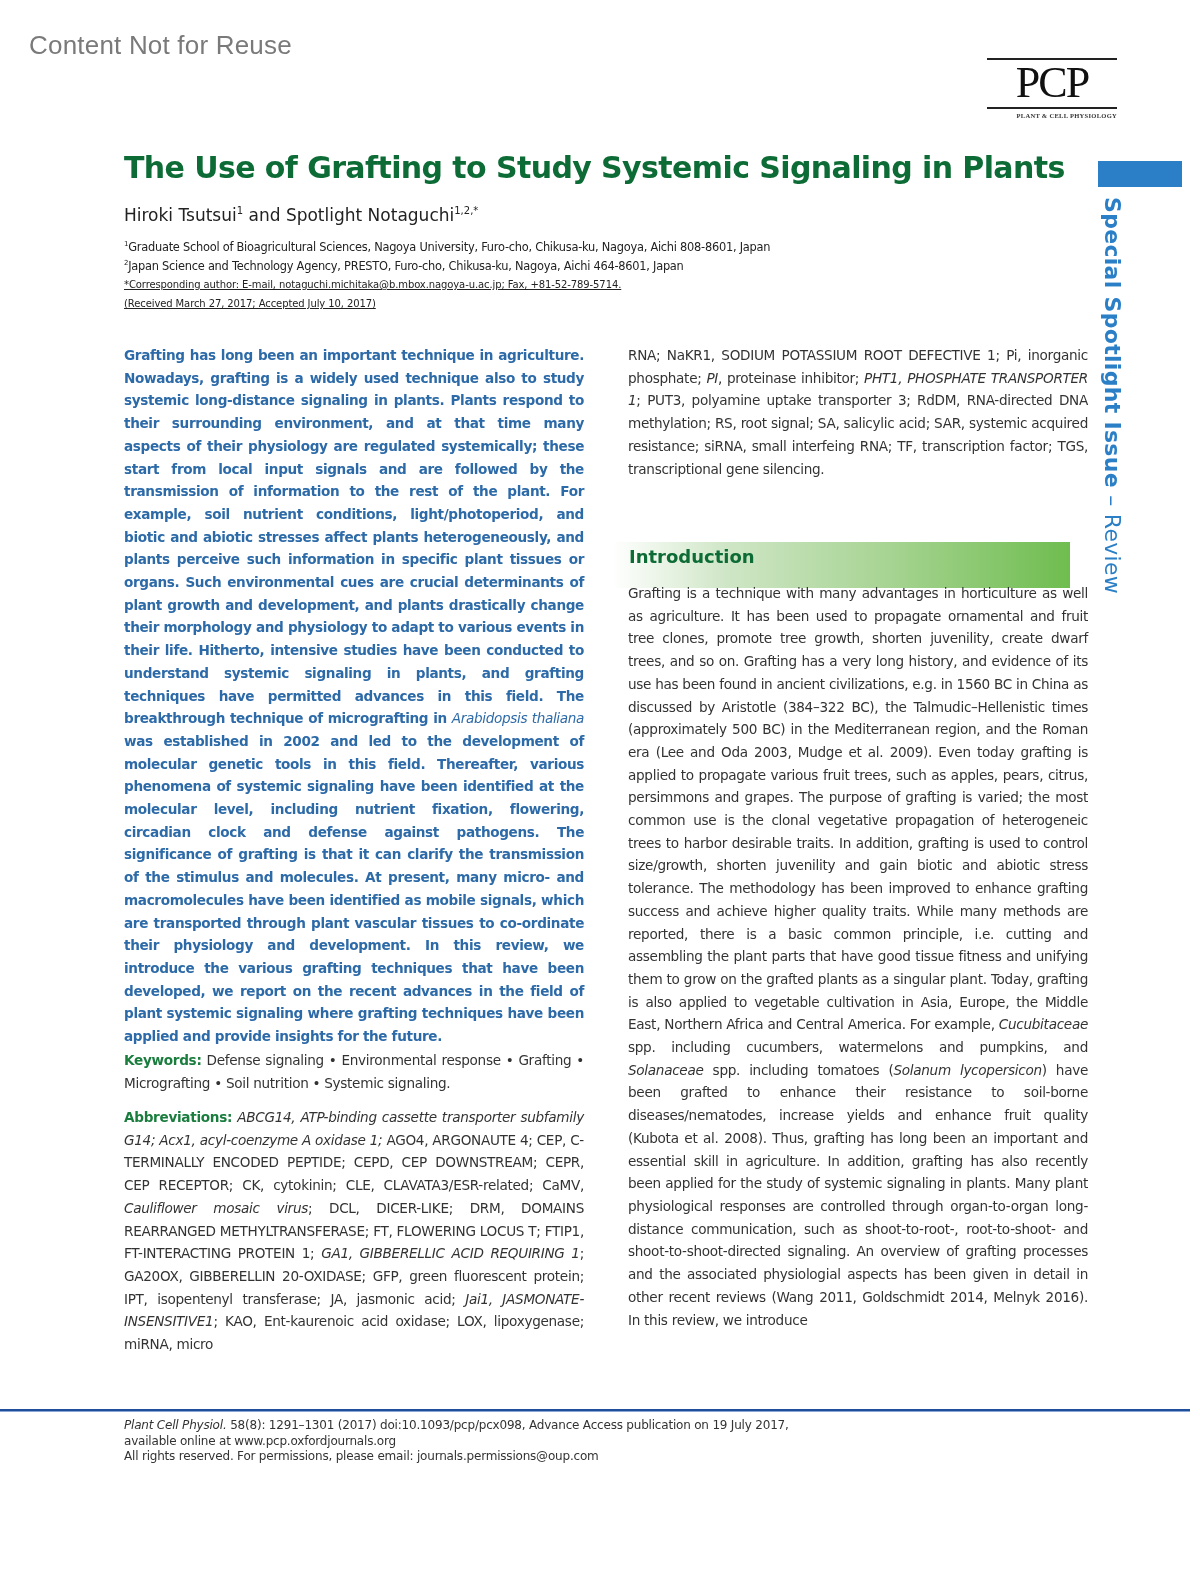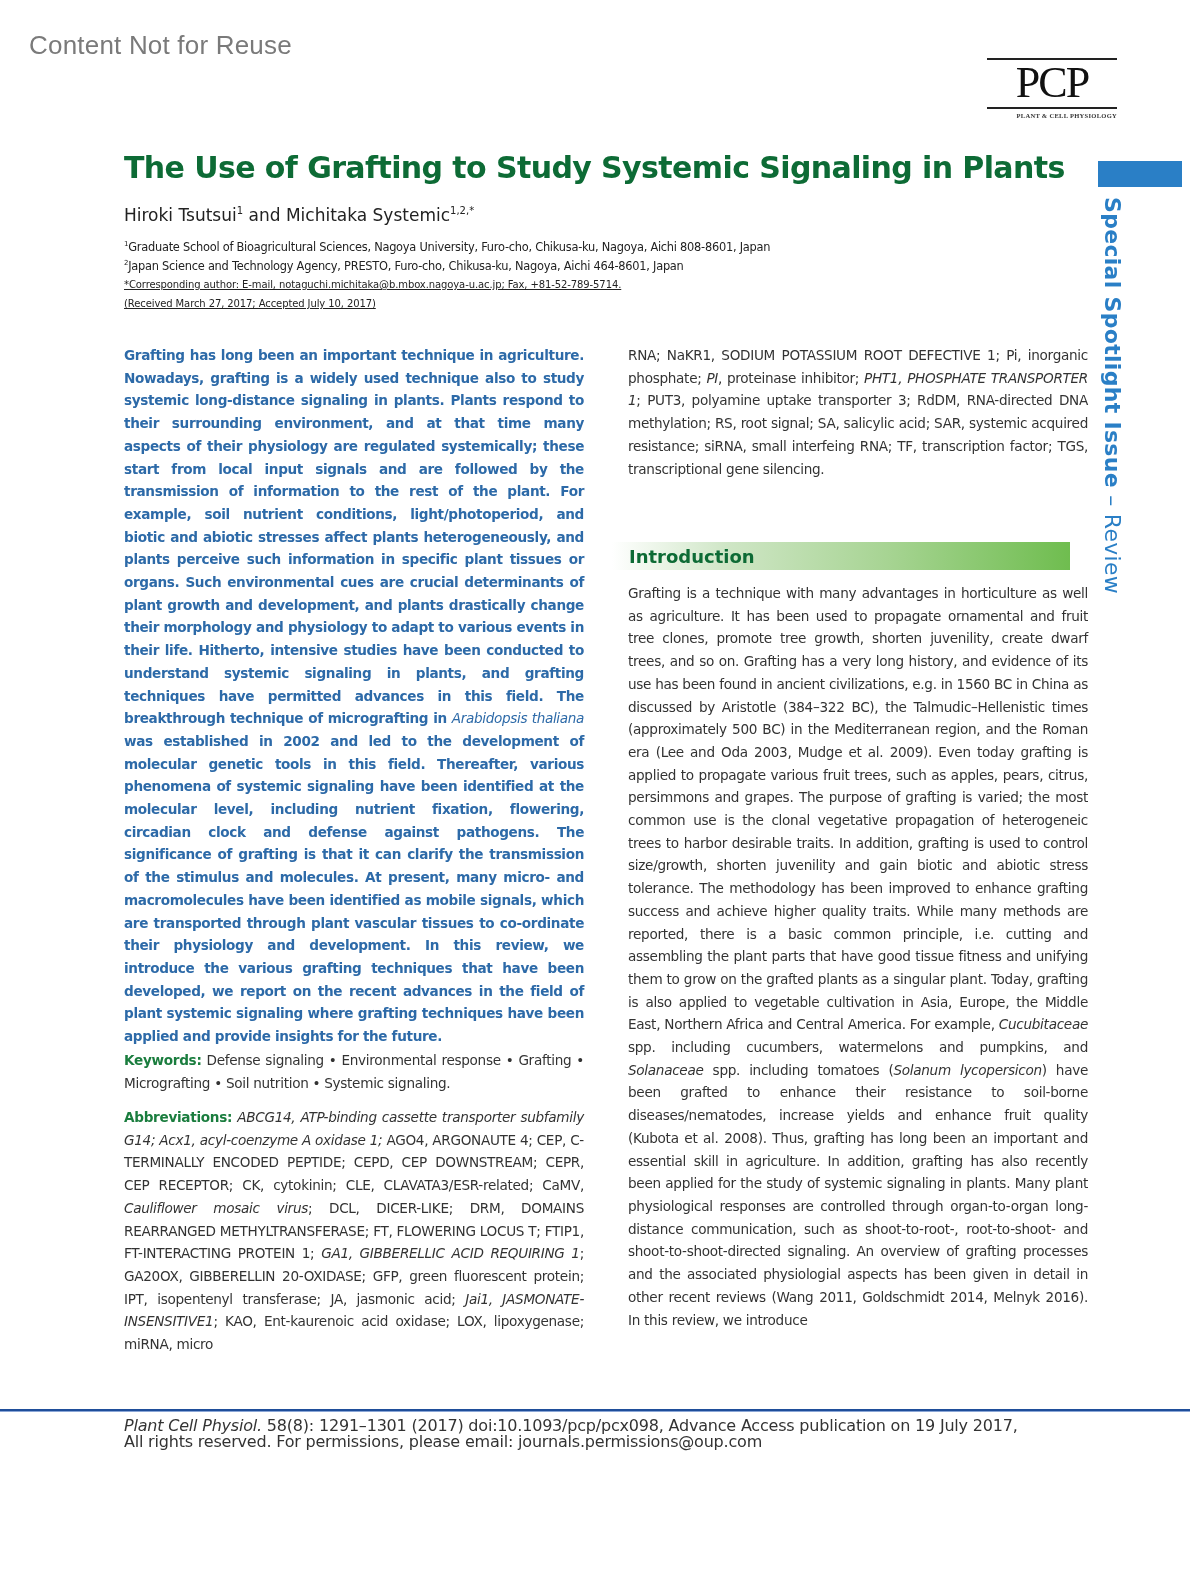--- a/index.html
+++ b/index.html
@@ -69,36 +69,36 @@
     .keywords, .abbrev, .abbrev-cont, .intro-body {
       font-family: "DejaVu Sans", sans-serif; font-size: 13.6px; line-height: 22.7px;
       color: #333; text-align: justify; letter-spacing: -0.3px;
     }
     .keywords { top: 1049px; }
     .abbrev { top: 1106px; }
     .abbrev-cont { top: 344px; }
     .label-green { color: #1a7d3e; font-weight: bold; }
 
     .intro-header {
-      position: absolute; left: 612px; top: 542px; width: 458px; height: 28px;
+      position: absolute; left: 612px; top: 542px; width: 458px; height: 46px;
       background: linear-gradient(to right, #ffffff 0%, #cfe6c6 25%, #a7d493 60%, #6fbd4f 100%);
     }
     .intro-header span {
       position: absolute; left: 17px; top: 4px;
       font-family: "DejaVu Sans", sans-serif; font-weight: bold; font-size: 18px; color: #0d6b35;
     }
     .intro-body { top: 582px; }
 
     .footer-rule {
       position: absolute; left: 0; top: 1409px; width: 1190px; height: 3px;
       background: #1f4e9a; border-bottom: 1px solid #8aa6d6;
     }
     .footer {
       position: absolute; left: 124px; top: 1418px;
-      font-family: "DejaVu Sans", sans-serif; font-size: 16px; line-height: 15.5px;
+      font-family: "DejaVu Sans", sans-serif; font-size: 12px; line-height: 15.5px;
       color: #333; letter-spacing: -0.2px;
     }
     .footer i { font-style: italic; }
     .footer div { white-space: nowrap; }
   </style>
 </head>
 <body>
 
 <div class="watermark">Content Not for Reuse</div>
 
@@ -108,21 +108,21 @@
   <div class="rule-bottom"></div>
   <div class="sub">PLANT &amp; CELL PHYSIOLOGY</div>
 </div>
 
 <div class="side-block"></div>
 <div class="side-label"><span class="strong">Special Spotlight Issue</span><span> – </span><span>Review</span></div>
 
 <h1 class="title">The Use of Grafting to Study Systemic Signaling in Plants</h1>
 
 <div class="authors">
-  <span>Hiroki Tsutsui</span><sup>1</sup><span> and </span><span>Michitaka Systemic</span><sup>1,2,*</sup>
+  <span>Hiroki Tsutsui</span><sup>1</sup><span> and </span><span>Spotlight Notaguchi</span><sup>1,2,*</sup>
 </div>
 
 <div class="affil" style="top:240px"><sup>1</sup><span>Graduate School of Bioagricultural Sciences, Nagoya University, Furo-cho, Chikusa-ku, Nagoya, Aichi 808-8601, Japan</span></div>
 <div class="affil" style="top:259px"><sup>2</sup><span>Japan Science and Technology Agency, PRESTO, Furo-cho, Chikusa-ku, Nagoya, Aichi 464-8601, Japan</span></div>
 <div class="affil corr" style="top:279px">*Corresponding author: E-mail, notaguchi.michitaka@b.mbox.nagoya-u.ac.jp; Fax, +81-52-789-5714.</div>
 <div class="affil corr" style="top:298px">(Received March 27, 2017; Accepted July 10, 2017)</div>
 
 <div class="col col-left abstract"><span>Grafting has long been an important technique in agriculture. Nowadays, grafting is a widely used technique also to study systemic long-distance signaling in plants. Plants respond to their surrounding environment, and at that time many aspects of their physiology are regulated systemically; these start from local input signals and are followed by the transmission of information to the rest of the plant. For example, soil nutrient conditions, light/photoperiod, and biotic and abiotic stresses affect plants heterogeneously, and plants perceive such information in specific plant tissues or organs. Such environmental cues are crucial determinants of plant growth and development, and plants drastically change their morphology and physiology to adapt to various events in their life. Hitherto, intensive studies have been conducted to understand systemic signaling in plants, and grafting techniques have permitted advances in this field. The breakthrough technique of micrografting in </span><i>Arabidopsis thaliana</i><span> was established in 2002 and led to the development of molecular genetic tools in this field. Thereafter, various phenomena of systemic signaling have been identified at the molecular level, including nutrient fixation, flowering, circadian clock and defense against pathogens. The significance of grafting is that it can clarify the transmission of the stimulus and molecules. At present, many micro- and macromolecules have been identified as mobile signals, which are transported through plant vascular tissues to co-ordinate their physiology and development. In this review, we introduce the various grafting techniques that have been developed, we report on the recent advances in the field of plant systemic signaling where grafting techniques have been applied and provide insights for the future.</span></div>
 
 <div class="col col-left keywords"><span class="label-green">Keywords:</span><span> Defense signaling • Environmental response • Grafting • Micrografting • Soil nutrition • Systemic signaling.</span></div>
@@ -134,14 +134,15 @@
 <div class="intro-header">
     <span>Introduction</span>
   </div>
 
 <div class="col col-right intro-body"><span id="intro-text"><span>Grafting is a technique with many advantages in horticulture as well as agriculture. It has been used to propagate ornamental and fruit tree clones, promote tree growth, shorten juvenility, create dwarf trees, and so on. Grafting has a very long history, and evidence of its use has been found in ancient civilizations, e.g. in 1560 BC in China as discussed by Aristotle (384–322 BC), the Talmudic–Hellenistic times (approximately 500 BC) in the Mediterranean region, and the Roman era (Lee and Oda 2003, Mudge et al. 2009). Even today grafting is applied to propagate various fruit trees, such as apples, pears, citrus, persimmons and grapes. The purpose of grafting is varied; the most common use is the clonal vegetative propagation of heterogeneic trees to harbor desirable traits. In addition, grafting is used to control size/growth, shorten juvenility and gain biotic and abiotic stress tolerance. The methodology has been improved to enhance grafting success and achieve higher quality traits. While many methods are reported, there is a basic common principle, i.e. cutting and assembling the plant parts that have good tissue fitness and unifying them to grow on the grafted plants as a singular plant. Today, grafting is also applied to vegetable cultivation in Asia, Europe, the Middle East, Northern Africa and Central America. For example, </span><i>Cucubitaceae</i><span> spp. including cucumbers, watermelons and pumpkins, and </span><i>Solanaceae</i><span> spp. including tomatoes (</span><i>Solanum lycopersicon</i><span>) have been grafted to enhance their resistance to soil-borne diseases/nematodes, increase yields and enhance fruit quality (Kubota et al. 2008). Thus, grafting has long been an important and essential skill in agriculture. In addition, grafting has also recently been applied for the study of systemic signaling in plants. Many plant physiological responses are controlled through organ-to-organ long-distance communication, such as shoot-to-root-, root-to-shoot- and shoot-to-shoot-directed signaling. An overview of grafting processes and the associated physiologial aspects has been given in detail in other recent reviews (Wang 2011, Goldschmidt 2014, Melnyk 2016). In this review, we introduce</span></span></div>
 
 <div class="footer-rule"></div>
 
 <div class="footer">
   <div><i>Plant Cell Physiol.</i><span> 58(8): 1291–1301 (2017) doi:10.1093/pcp/pcx098, Advance Access publication on 19 July 2017,</span></div>
+  <div>available online at www.pcp.oxfordjournals.org</div>
   <div>All rights reserved. For permissions, please email: journals.permissions@oup.com</div>
 </div>
 
 </body></html>

